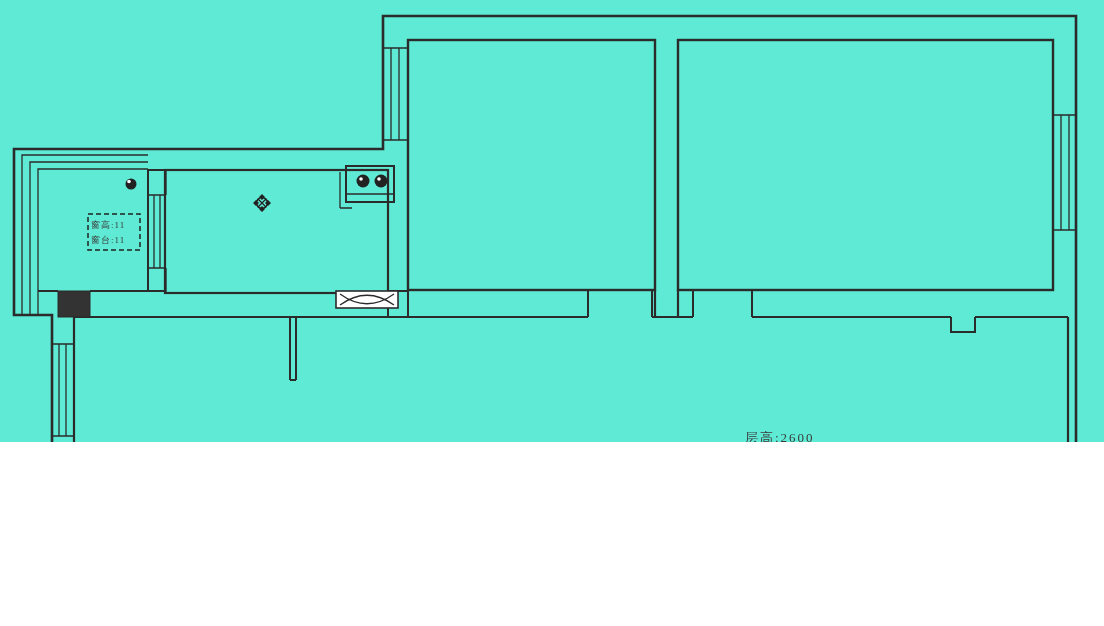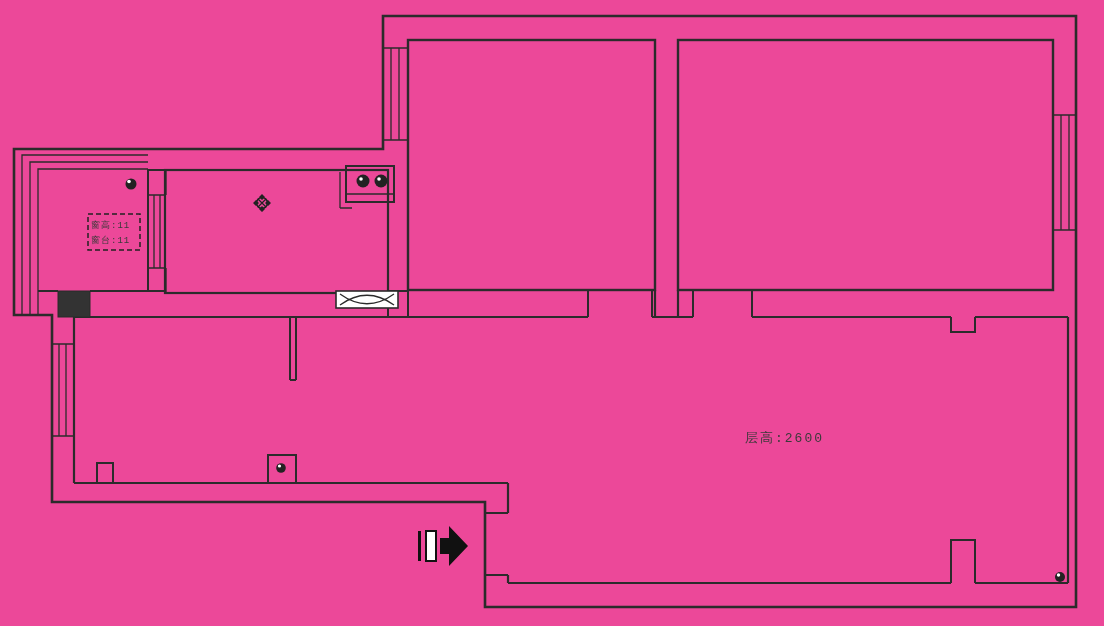--- a/index.html
+++ b/index.html
@@ -1,17 +1,17 @@
 <!DOCTYPE html>
 <html><head>
 <meta charset="utf-8">
 <style>
   html,body{margin:0;padding:0;background:#ffffff;}
-  .canvas{position:relative;width:1104px;height:626px;background:#ec4899;overflow:hidden;
-          font-family:Liberation Mono, monospace;}
+  .canvas{position:relative;width:1104px;height:442px;background:#5eead4;overflow:hidden;
+          font-family:Liberation Serif, serif;}
   svg{position:absolute;left:0;top:0;}
   .wall{stroke:#2b2b2b;fill:none;}
   .thin{stroke:#2b2b2b;fill:none;stroke-width:1.3;}
   text{fill:#3a3a3a;}
   .big-label{font-size:13px;letter-spacing:2px;}
   .small-note{font-size:9px;letter-spacing:1px;}
 </style>
 </head>
 <body>
 

